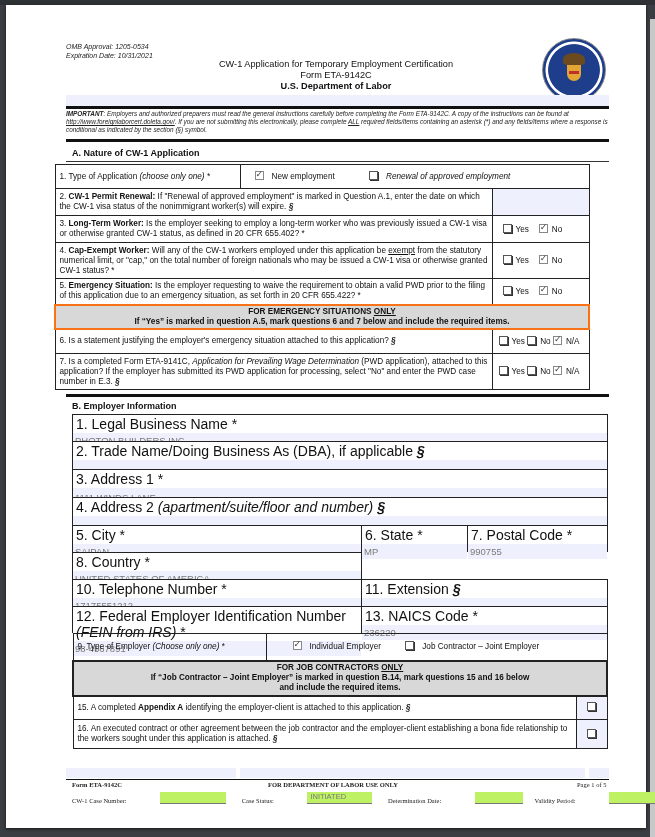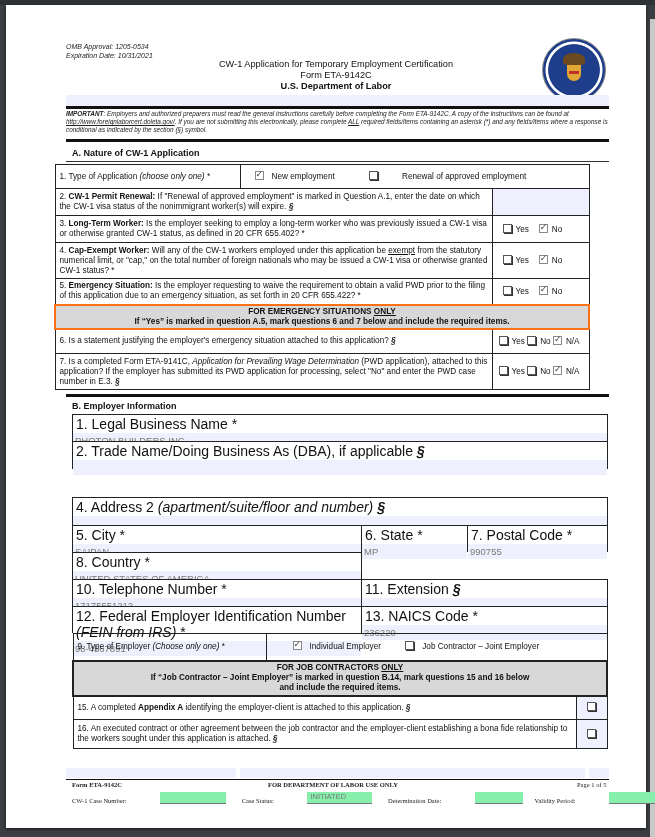--- a/index.html
+++ b/index.html
@@ -43,21 +43,21 @@
   table.frm td { border:1px solid #222; padding:1px 4px; vertical-align:middle; line-height:10px; }
   .cb { display:inline-block; width:9px; height:9px; border:1px solid #555; box-sizing:border-box; vertical-align:-1px; margin-right:4px; position:relative; background:#fff; box-shadow:1px 1px 0 #333; }
   .cb.checked::after { content:"✓"; position:absolute; left:0px; top:-3px; font-size:9px; color:#444; }
   .cb.plain { box-shadow:none; border-color:#888; }
   .gray { background:#d8d8d8; text-align:center; font-weight:bold; }
   .fillcell { background:#eef1fd; }
   .lbl { display:block; font-size:14px; color:#111; background:#fff; padding:1px 3px; }
   .val { display:block; font-size:9.5px; color:#7a7a7a; background:#eef1fd; padding:2px 2px; height:11px; line-height:11px; }
   .bfield { position:absolute; border:1px solid #222; box-sizing:border-box; }
   .foot { font-family:"Liberation Serif", serif; font-size:6.5px; color:#222; }
-  .uline { display:inline-block; border-bottom:1px solid #777; background:#86efac; height:11px; vertical-align:bottom;margin-left:32px; }
+  .uline { display:inline-block; border-bottom:1px solid #777; background:#bef264; height:11px; vertical-align:bottom;margin-left:32px; }
   .sect { font-style:italic; font-weight:bold; }
 </style>
 </head>
 <body>
 
 <div class="viewer-top"></div>
 <div class="scrollbar">
     <div class="track"></div>
   </div>
 
@@ -87,21 +87,21 @@
 
   <div class="abs sec-title" style="left:66px;top:143px;">A.  Nature of CW-1 Application</div>
   <div class="abs" style="left:60px;top:156px;width:543px;height:1px;background:#333;"></div>
 
   <table class="frm" style="left:48px;top:159px;width:536px;">
     <tbody>
         <tr style="height:24px;">
       <td style="width:176px;"><span>1. Type of Application </span><i>(choose only one) *</i></td>
       <td colspan="2" style="text-align:left;padding-left:14px;">
         <span><span class="cb plain checked"></span><span style="margin-left:4px;">New employment</span></span>
-        <span style="margin-left:32px;"><span class="cb"></span><span style="margin-left:20px;">Renewal of approved employment</span></span>
+        <span style="margin-left:32px;"><span class="cb"></span><span style="margin-left:4px;font-style:italic;">Renewal of approved employment</span></span>
       </td>
     </tr>
     <tr style="height:27px;">
       <td colspan="2"><span>2. </span><b>CW-1 Permit Renewal:</b><span>  If "Renewal of approved employment" is marked in Question A.1, enter the date on which the CW-1 visa status of the nonimmigrant worker(s) will expire. </span><span class="sect">§</span></td>
       <td class="fillcell" style="width:88px;"></td>
     </tr>
     <tr style="height:27px;">
       <td colspan="2"><span>3. </span><b>Long-Term Worker:</b><span>  Is the employer seeking to employ a long-term worker who was previously issued a CW-1 visa or otherwise granted CW-1 status, as defined in 20 CFR 655.402? *</span></td>
       <td style="padding-left:10px;"><span class="cb"></span><span>Yes</span><span class="cb plain checked" style="margin-left:10px;"></span><span>No</span></td>
     </tr>
@@ -131,20 +131,24 @@
 
   <div class="abs sec-title" style="left:66px;top:396px;">B.  Employer Information</div>
 
   <div class="bfield" style="left:66px;top:409px;width:536px;height:27px;">
     <span class="lbl">1.  Legal Business Name *</span>
     <span class="val">PHOTON BUILDERS INC.</span>
   </div>
   <div class="bfield" style="left:66px;top:436px;width:536px;height:28px;">
     <span class="lbl"><span>2.  Trade Name/Doing Business As (DBA), if applicable </span><span class="sect">§</span></span>
     <span class="val"></span>
+  </div>
+  <div class="bfield" style="left:66px;top:464px;width:536px;height:28px;">
+    <span class="lbl">3.  Address 1 *</span>
+    <span class="val" style="padding-top:4px;">1111  WINDS LANE</span>
   </div>
   <div class="bfield" style="left:66px;top:492px;width:536px;height:28px;">
     <span class="lbl"><span>4.  Address 2 </span><i>(apartment/suite/floor and number)</i><span class="sect"> §</span></span>
     <span class="val"></span>
   </div>
 
   <div class="bfield" style="left:66px;top:520px;width:290px;height:27px;">
     <span class="lbl">5.  City *</span>
     <span class="val">SAIPAN</span>
   </div>

